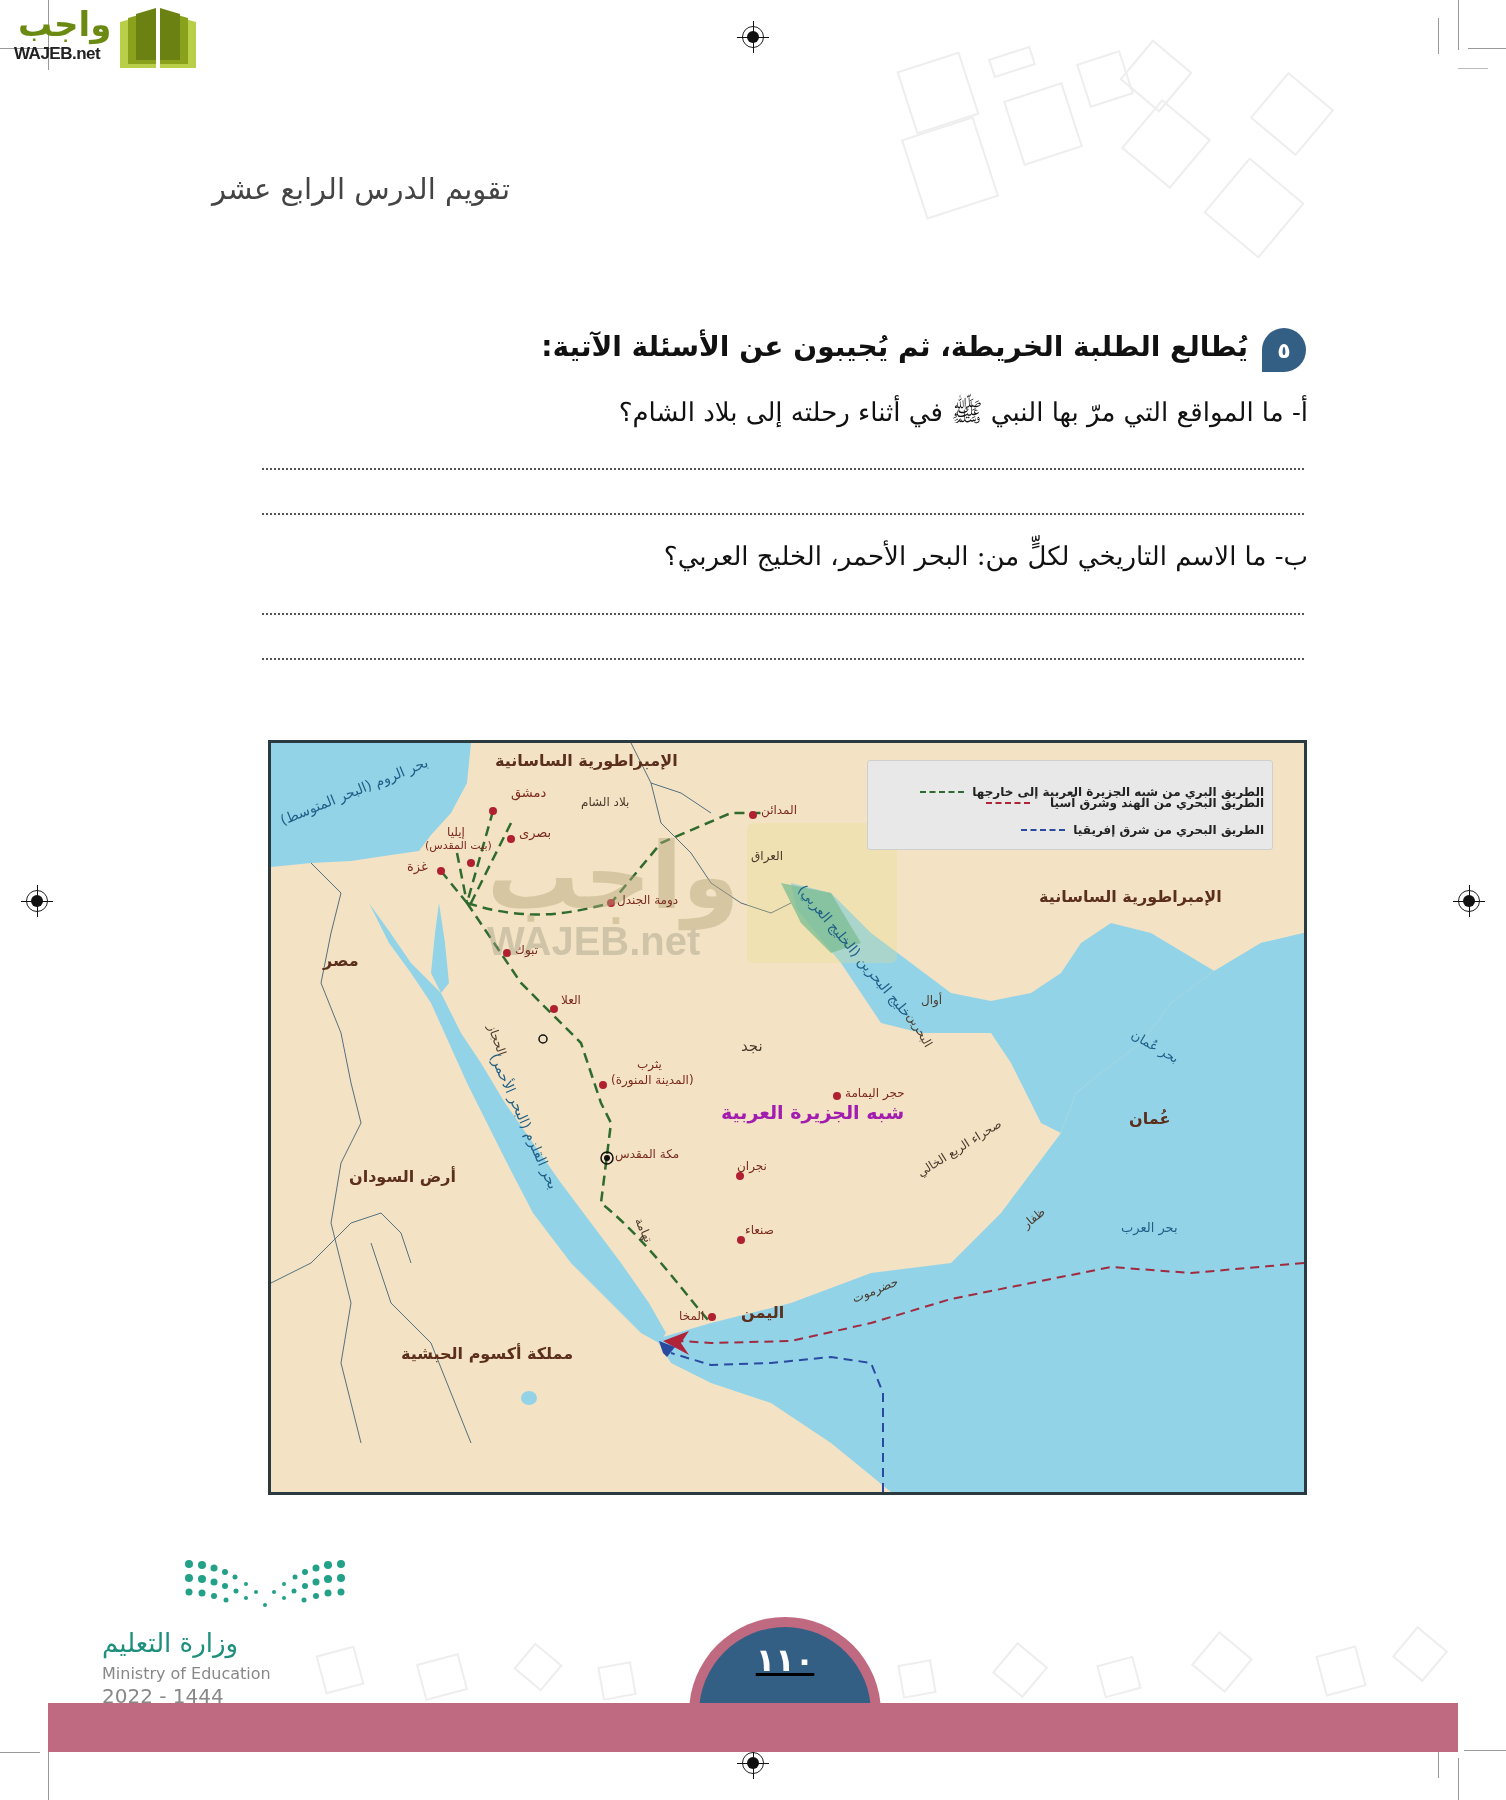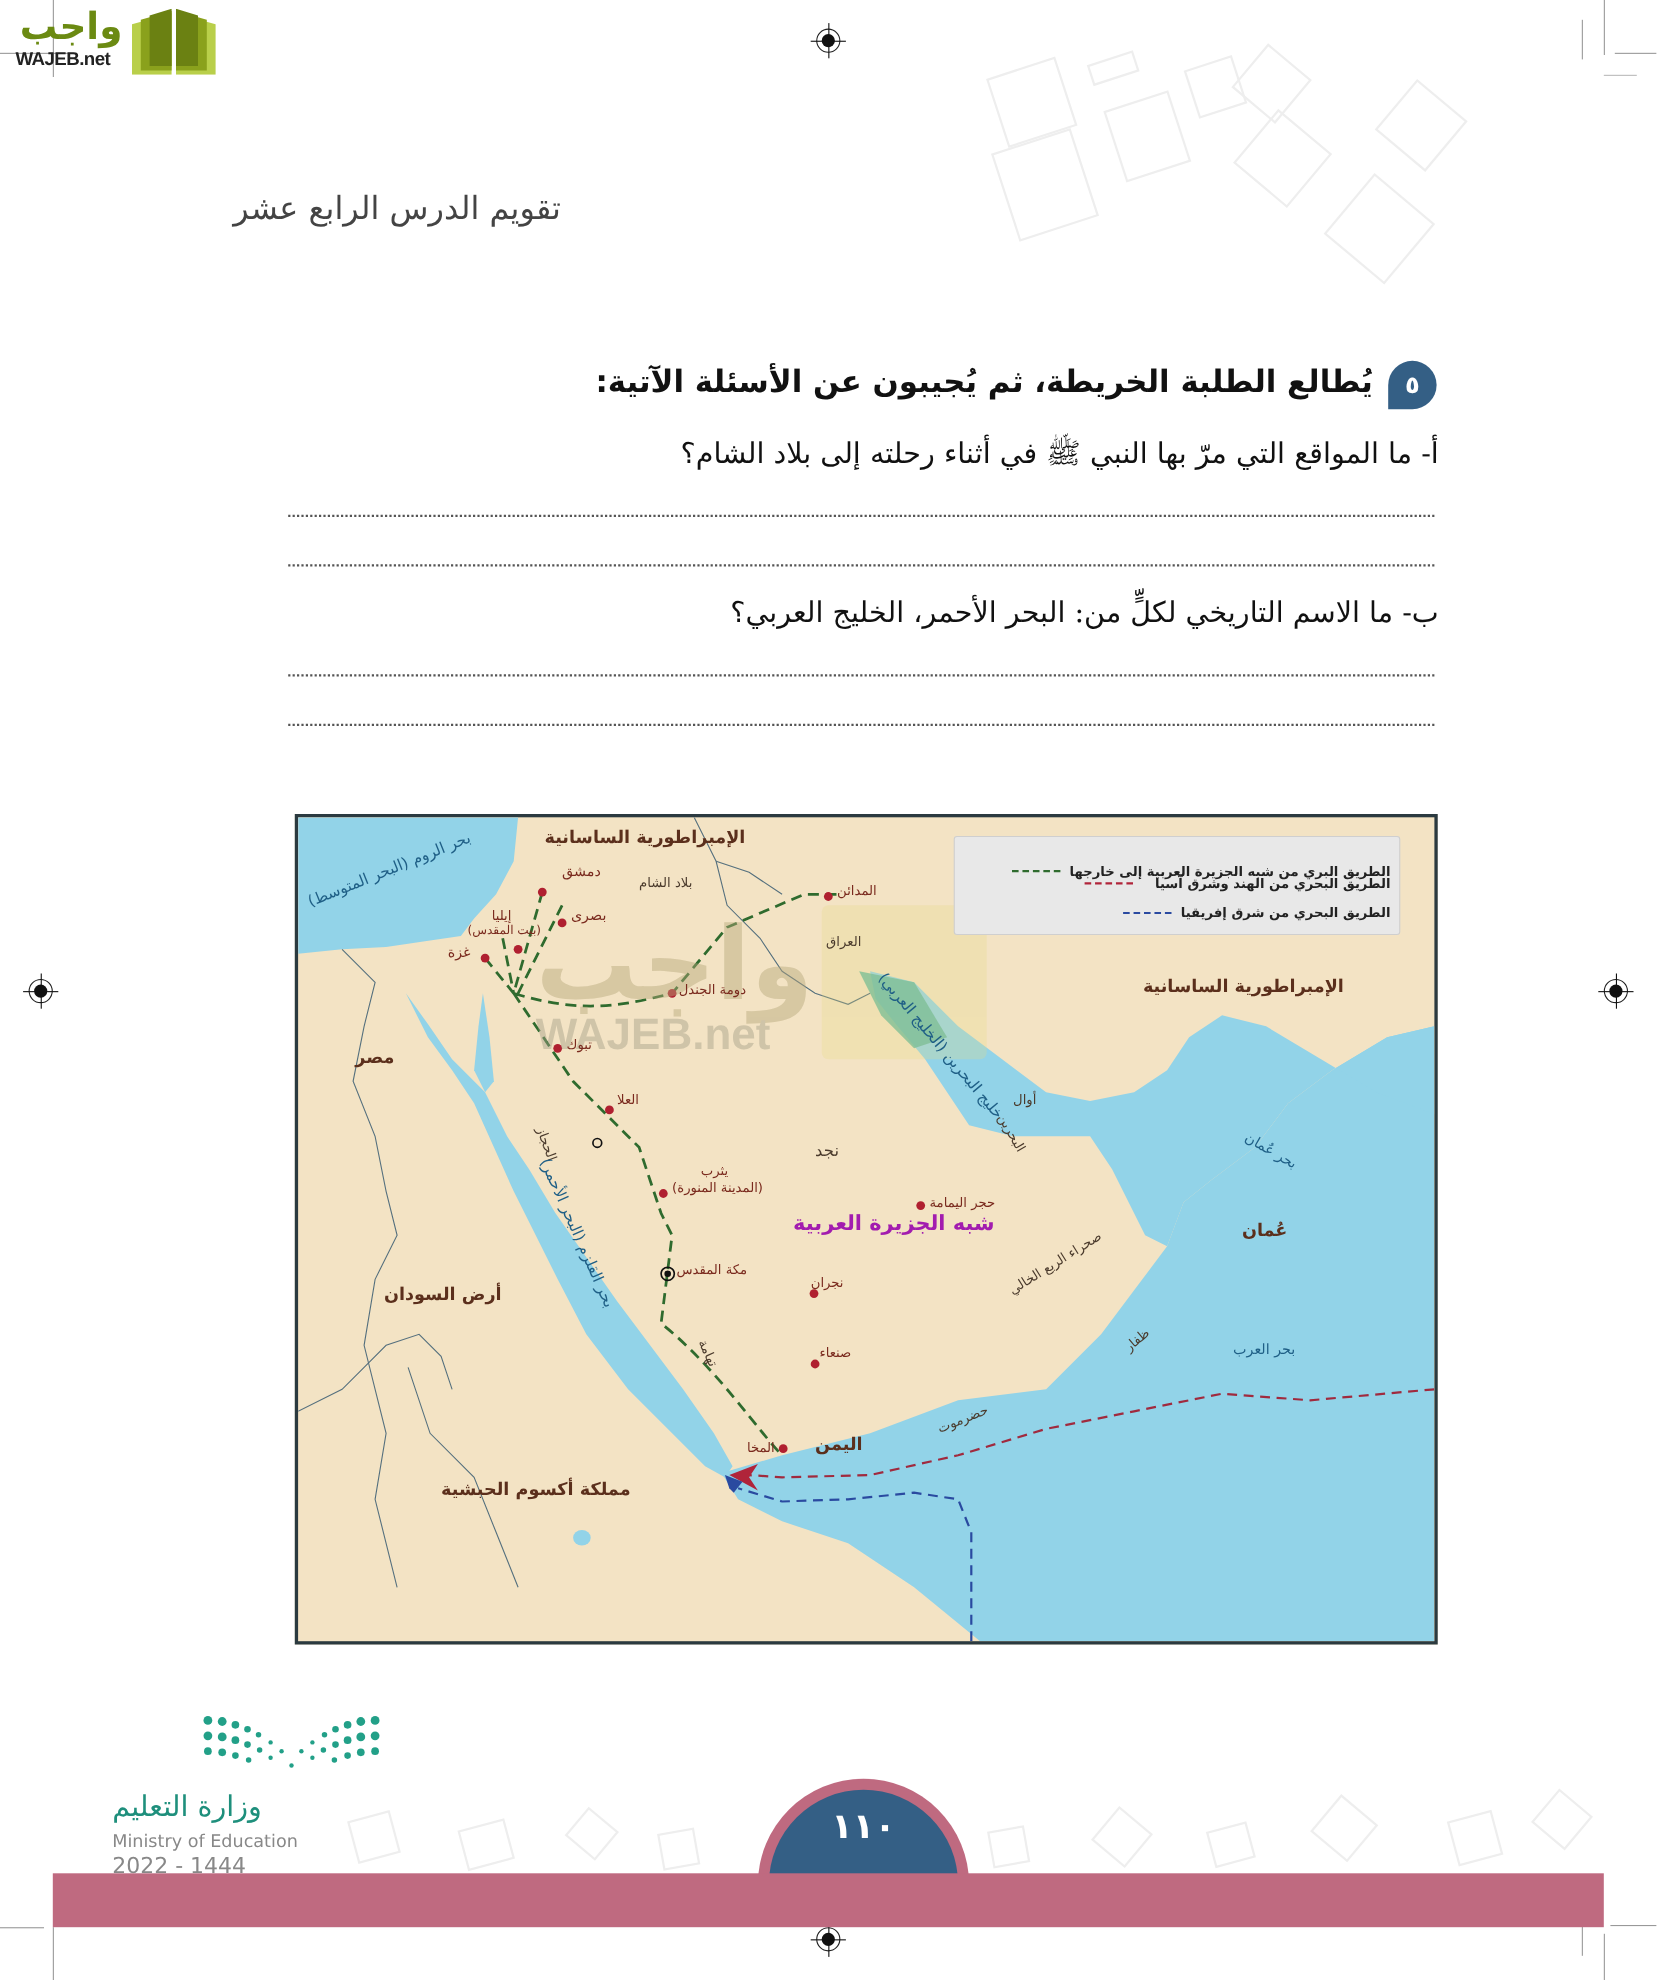--- a/index.html
+++ b/index.html
@@ -29,21 +29,21 @@
     .lbl-pen { font-size:19px; font-weight:bold; color:#a21caf; }
     .legend { position:absolute; left:596px; top:17px; width:404px; height:88px; background:#e8e8e8; border:1px solid #cfcfcf; border-radius:3px; }
     .legend-row { position:absolute; right:8px; display:flex; align-items:center; gap:8px; direction:rtl; font-size:12px; font-weight:bold; color:#222; }
     .legend-line { width:44px; height:0; border-top:2px dashed; position:relative; }
     .watermark { position:absolute; left:216px; top:80px; width:420px; height:140px; opacity:0.45; pointer-events:none; }
     .moe-dots { position:absolute; left:184px; top:1558px; width:162px; height:60px; }
     .moe-ar { position:absolute; left:102px; top:1628px; font-size:26px; color:#1e8f7c; direction:rtl; font-family:"DejaVu Sans", sans-serif; }
     .moe-en { position:absolute; left:102px; top:1664px; font-size:16px; color:#888; font-family:"DejaVu Sans", sans-serif; }
     .moe-year { position:absolute; left:102px; top:1684px; font-size:20px; color:#888; font-family:"DejaVu Sans", sans-serif; }
     .page-arc { position:absolute; left:689px; top:1617px; width:192px; height:96px; border-radius:96px 96px 0 0; background:#bf6a80; }
-    .page-arc-inner { position:absolute; left:10px; top:10px; width:172px; height:86px; border-radius:86px 86px 0 0; background:#345f85; display:flex; align-items:flex-start; justify-content:center; }
+    .page-arc-inner { position:absolute; left:10px; top:10px; width:172px; height:86px; border-radius:86px 86px 0 0; background:#345f85; display:flex; align-items:flex-start; justify-content:center;text-decoration:underline; }
     .page-num { color:#fff; font-size:32px; font-weight:bold; margin-top:14px; font-family:"DejaVu Sans", sans-serif; }
     .pink-band { position:absolute; left:48px; top:1703px; width:1410px; height:49px; background:#bf6a80; }
   </style>
 </head>
 <body>
 
 <div>
   <div class="deco-square" style="left:905px;top:60px;width:62px;height:62px;transform:rotate(-18deg);"></div>
   <div class="deco-square" style="left:990px;top:52px;width:40px;height:16px;transform:rotate(-18deg);"></div>
   <div class="deco-square" style="left:1082px;top:56px;width:42px;height:42px;transform:rotate(-18deg);"></div>

